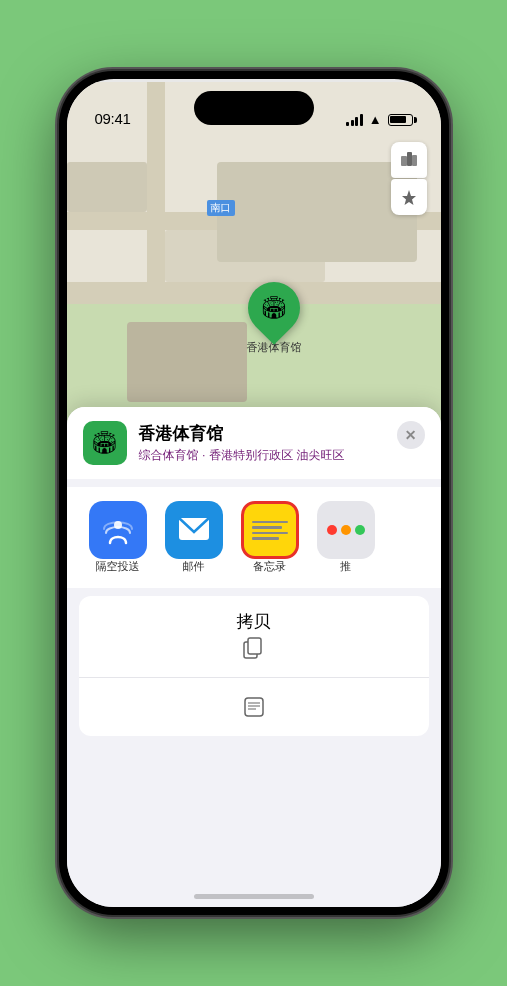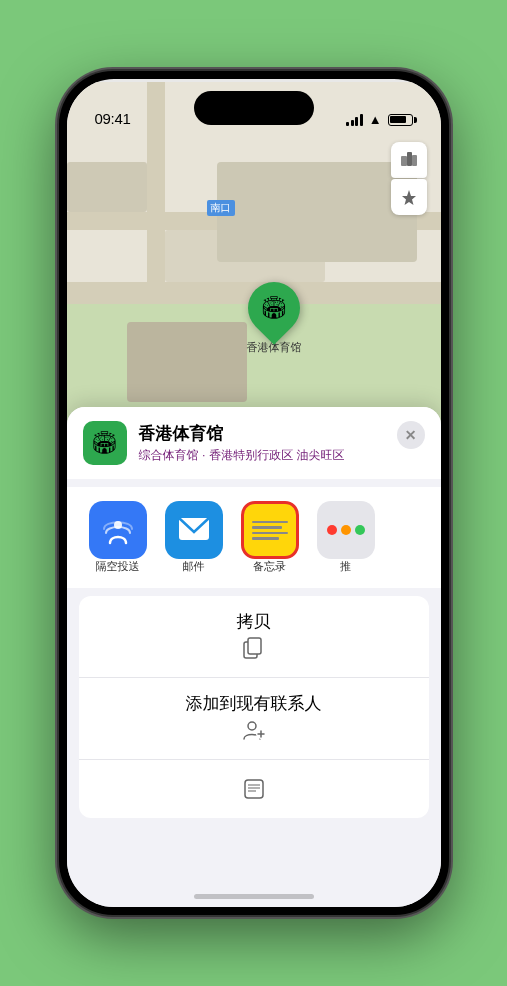--- a/index.html
+++ b/index.html
@@ -569,32 +569,20 @@
           <span class="action-label">拷贝</span>
           <div class="action-icon-right">
             <svg width="22" height="22" viewBox="0 0 22 22">
               <rect x="1" y="5" width="13" height="16" rx="2" stroke="#666" stroke-width="1.5" fill="none"></rect>
               <rect x="5" y="1" width="13" height="16" rx="2" stroke="#666" stroke-width="1.5" fill="white"></rect>
             </svg>
           </div>
         </div>
 
 
-        <div class="action-item">
-          <span class="action-label">添加到现有联系人</span>
-          <div class="action-icon-right">
-            <svg width="22" height="22" viewBox="0 0 22 22">
-              <circle cx="9" cy="7" r="4" stroke="#666" stroke-width="1.5" fill="none"></circle>
-              <path d="M1 20 C1 14 17 14 17 20" stroke="#666" stroke-width="1.5" fill="none" stroke-linecap="round"></path>
-              <circle cx="18" cy="15" r="4" fill="white" stroke="white" stroke-width="2"></circle>
-              <line x1="18" y1="12" x2="18" y2="18" stroke="#666" stroke-width="1.5" stroke-linecap="round"></line>
-              <line x1="15" y1="15" x2="21" y2="15" stroke="#666" stroke-width="1.5" stroke-linecap="round"></line>
-            </svg>
-          </div>
-        </div>
 
         <div class="action-item">
           <div class="action-icon-right">
             <svg width="22" height="22" viewBox="0 0 22 22">
               <rect x="2" y="2" width="18" height="18" rx="3" stroke="#666" stroke-width="1.5" fill="none"></rect>
               <line x1="5" y1="7" x2="17" y2="7" stroke="#666" stroke-width="1.2"></line>
               <line x1="5" y1="10" x2="17" y2="10" stroke="#666" stroke-width="1.2"></line>
               <line x1="5" y1="13" x2="13" y2="13" stroke="#666" stroke-width="1.2"></line>
             </svg>
           </div>

